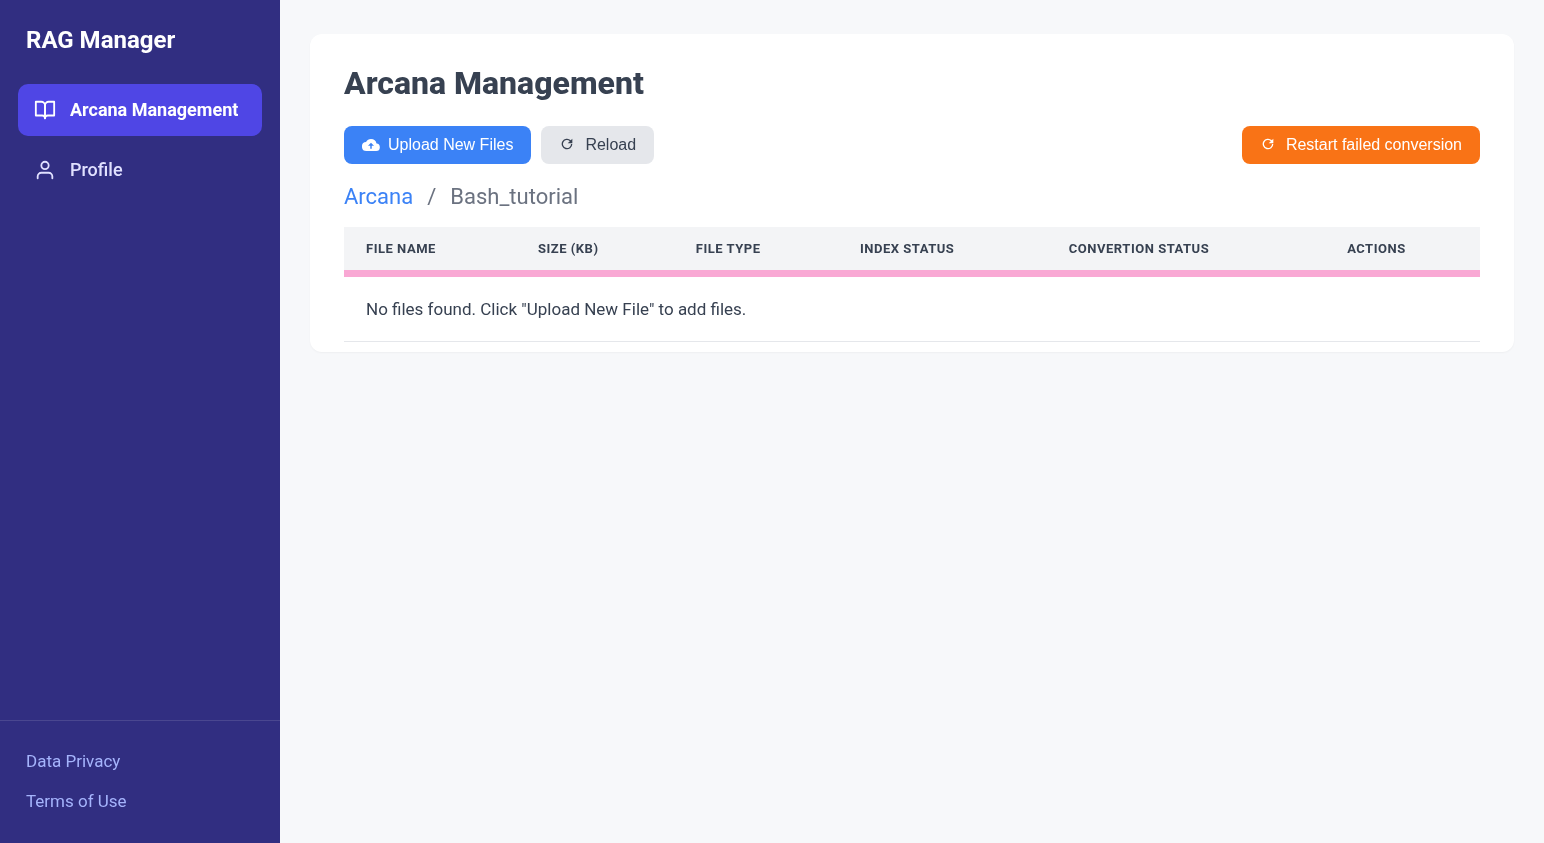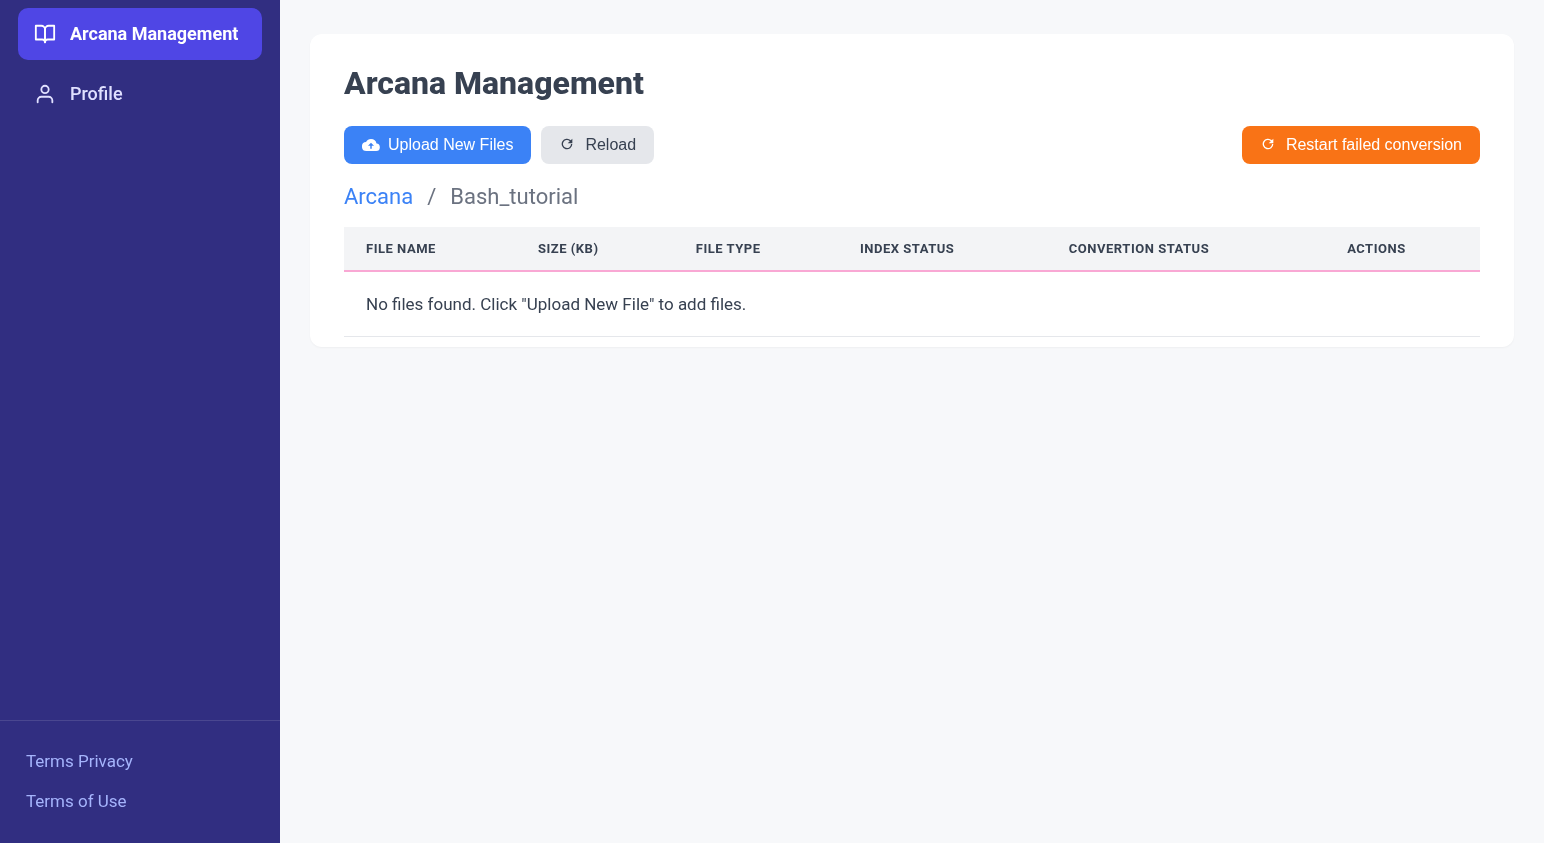--- a/index.html
+++ b/index.html
@@ -148,28 +148,31 @@
     color: #374151;
     padding: 14px 22px;
     text-transform: uppercase;
   }
   tbody td {
     padding: 22px 22px;
     font-size: 17px;
     color: #374151;
     border-bottom: 1px solid #e5e7eb;
   }
-  thead { border-bottom: 2px solid #f9a8d4; }
+  thead { border-bottom: 7px solid #f9a8d4; }
 
   svg { display: block; }
 </style>
 </head>
 <body>
 
 <aside class="sidebar">
+  <div class="sidebar-header">
+    <div class="brand">RAG Manager</div>
+  </div>
 
   <nav class="nav">
     <div class="nav-item active">
       <span class="icon">
         <svg viewBox="0 0 24 24" width="22" height="22" fill="none" stroke="currentColor" stroke-width="2" stroke-linecap="round" stroke-linejoin="round">
           <path d="M2 3h6a4 4 0 0 1 4 4v14a3 3 0 0 0-3-3H2z"></path>
           <path d="M22 3h-6a4 4 0 0 0-4 4v14a3 3 0 0 1 3-3h7z"></path>
         </svg>
       </span>
       <span class="label">Arcana Management</span>
@@ -180,21 +183,21 @@
         <svg viewBox="0 0 24 24" width="22" height="22" fill="none" stroke="currentColor" stroke-width="2" stroke-linecap="round" stroke-linejoin="round">
           <path d="M20 21v-2a4 4 0 0 0-4-4H8a4 4 0 0 0-4 4v2"></path>
           <circle cx="12" cy="7" r="4"></circle>
         </svg>
       </span>
       <span class="label">Profile</span>
     </div>
   </nav>
 
   <div class="sidebar-footer">
-    <a class="footer-link">Terms Privacy</a>
+    <a class="footer-link">Data Privacy</a>
     <a class="footer-link">Terms of Use</a>
   </div>
 </aside>
 
 <main class="main">
   <div class="card">
     <h1 class="page-title">Arcana Management</h1>
 
     <div class="toolbar">
       <button class="btn btn-primary">

